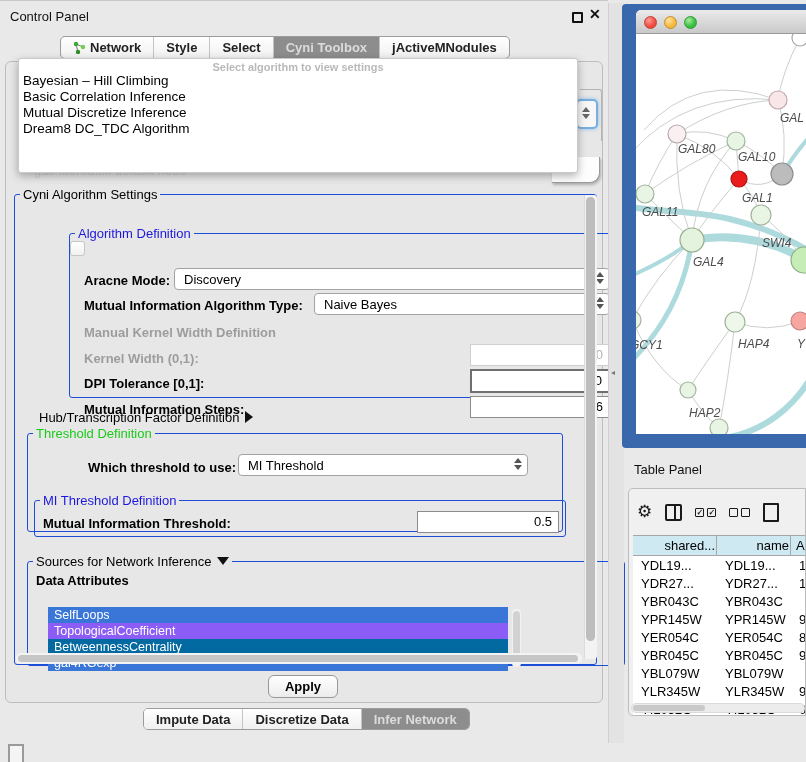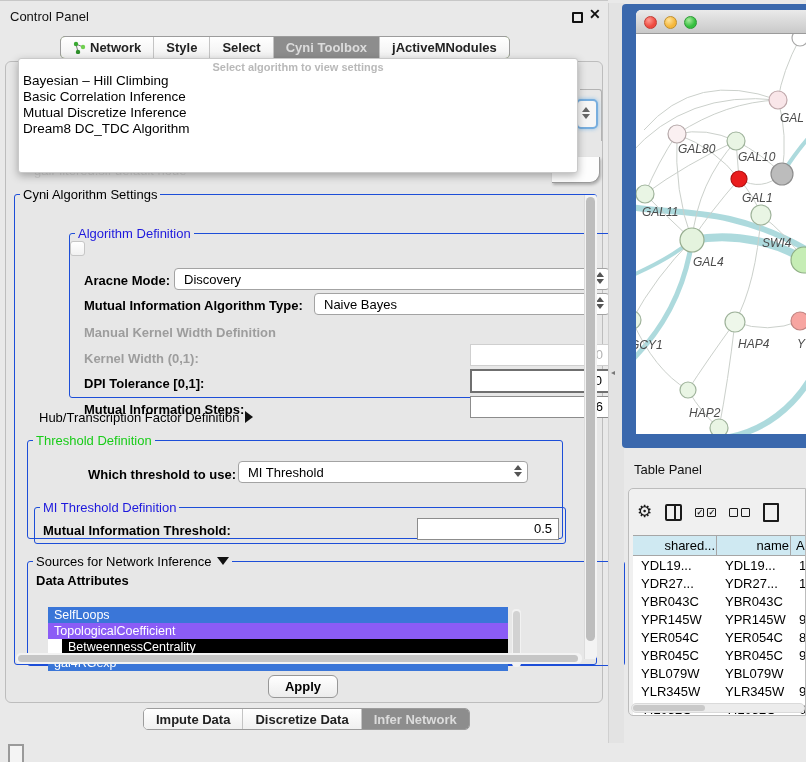--- a/index.html
+++ b/index.html
@@ -34,21 +34,21 @@
   #algo-placeholder { text-align:center; color:#b9b9b9; font-size:11px; padding-top:2px;font-weight:bold; }
   .algo-item { font-size:13.5px; color:#000; padding:0 2px 0 4px; height:16px; line-height:16px; cursor:pointer; }
   .algo-item.bold { font-weight:bold; }
 
   
   fieldset { border:1px solid #1d4ed8; border-radius:3px; position:absolute; }
   legend { font-size:13px; padding:0 3px; margin-left:5px; }
   #settings-group { left:14px; top:186px; width:583px; height:478px; }
   #algdef-group  { left:12px; top:24px; width:546px; height:172px;margin-left:42px; }
   #algdef-group>legend, .blue-legend { color:#1d18dd; }
-  #thr-group { left:12px; top:231px; width:536px; height:106px; }
+  #thr-group { left:12px; top:224px; width:536px; height:106px; }
   #thr-group>legend { color:#19cc19; }
   #mithr-group { left:6px; top:52px; width:532px; height:44px; }
   #src-group { left:12px; top:352px; width:598px; height:112px; }
 
   .lbl { font-size:13px; font-weight:bold; color:#000; position:absolute;text-align:center; }
   .lbl.disabled { color:#9d9d9d; }
 
   .combo { position:absolute; height:22px; background:#ffffff; border:1px solid #a3a3a3; border-radius:4px; font-size:13px; display:flex; align-items:center; padding-left:9px; cursor:pointer; }
   .combo .spin { position:absolute; right:5px; top:3px; display:flex; flex-direction:column; gap:2px; }
   .combo .up { width:0;height:0;border-left:4px solid transparent;border-right:4px solid transparent;border-bottom:5px solid #555; }
@@ -234,21 +234,21 @@
         <div class="tinput normal" style="left:382px; top:3px; width:142px; line-height:20px;">0.5</div>
       </fieldset>
     </fieldset>
 
     <fieldset id="src-group">
       <legend><span>Sources for Network Inference</span><span class="tri-down"></span></legend>
       <div class="lbl" style="left:8px; top:4px;">Data Attributes</div>
       <div id="attr-list">
           <div class="attr-item" style="background: rgb(58, 118, 216);">SelfLoops</div>
           <div class="attr-item" style="background: #8b5cf6;">TopologicalCoefficient</div>
-          <div class="attr-item" style="background: #000000; margin-left: 14px;">BetweennessCentrality</div>
+          <div class="attr-item" style="background: #0369a1;">BetweennessCentrality</div>
           <div class="attr-item" style="background: rgb(58, 118, 216);">gal4RGexp</div>
         </div>
       <div id="attr-vscroll"></div>
       <div id="attr-vthumb"></div>
     </fieldset>
   </fieldset>
 
   <div id="set-vtrack" class="abs"></div>
   <div id="set-vthumb" class="abs"></div>
   <div id="set-htrack" class="abs"></div>

